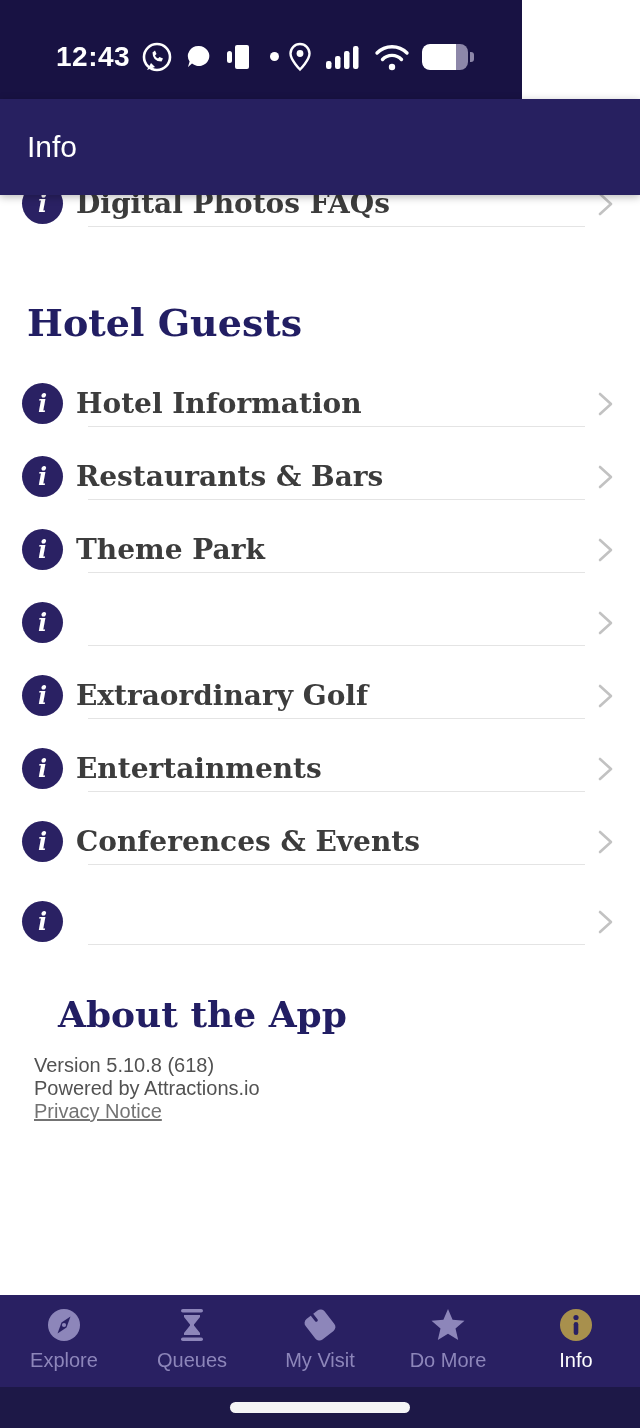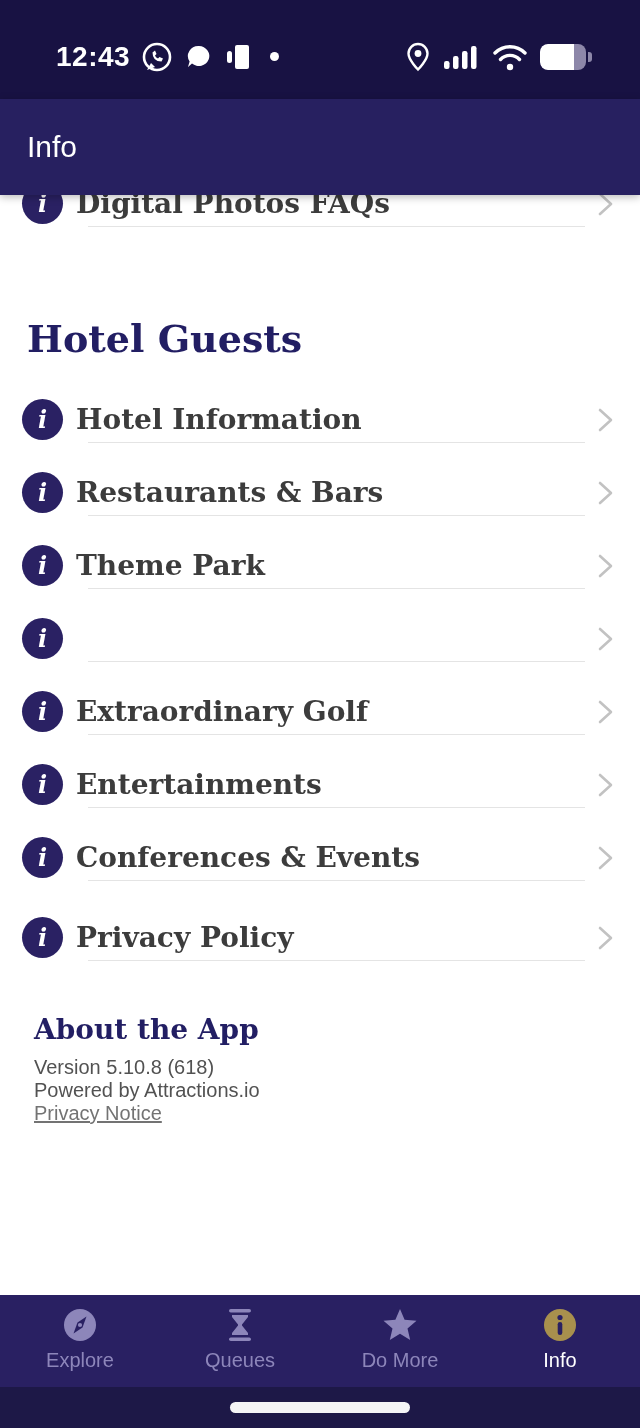--- a/index.html
+++ b/index.html
@@ -4,21 +4,21 @@
 <style>
   * { margin:0; padding:0; box-sizing:border-box; }
   html,body { background:#000; }
   .phone {
     position:relative; width:640px; height:1428px; overflow:hidden;
     background:#ffffff; font-family:"Liberation Sans", sans-serif;
   }
 
   
   .status-bar {
-    position:absolute; top:0; left:0; width:640px; height:99px;
+    position:absolute; top:0; left:0; width:522px; height:99px;
     background:#181243; color:#fff;
     display:flex; align-items:center; justify-content:space-between;
     padding:14px 48px 0 56px;
   }
   .sb-left, .sb-right { display:flex; align-items:center; gap:11px; }
   .sb-time { font-size:28px; font-weight:bold; letter-spacing:.5px; }
   .sb-icon { display:block; }
   .notif-dot { width:9px; height:9px; border-radius:50%; background:#fff; margin-left:6px; }
   .battery { position:relative; width:52px; height:26px; }
   .battery .body { position:absolute; left:0; top:0; width:46px; height:26px; border-radius:8px; background:#8d87a9; overflow:hidden; }
@@ -55,31 +55,31 @@
     font-family:"DejaVu Serif", serif; font-weight:600; font-size:28px; color:#3c3c3c;
     white-space:nowrap;
   }
   .row .divider {
     position:absolute; left:88px; right:55px; top:59px;
     border-top:1.5px solid #e4e4e4;
   }
   .row .chevron { position:absolute; right:25px; top:24px; }
   .row.clipped { margin-top:-28px; }
 
-  .hdg-hotel   { margin-top:74px; }
+  .hdg-hotel   { margin-top:58px; }
   .rows-hotel  { margin-top:19px; }
   .hdg-privacy { margin-top:72px; }
   .rows-privacy{ margin-top:7px; }
 
   .about { margin-top:38px; margin-left:34px; }
   .about .about-heading {
-    font-family:"DejaVu Serif", serif; font-weight:bold; font-size:28px;
-    line-height:36px; color:#221e63;
-  }
-  .about .lines { margin-top:8px; font-size:20px; line-height:23px; color:#525252; }
+    font-family:"DejaVu Serif", serif; font-weight:bold; font-size:36px;
+    line-height:36px; color:#221e63;margin-left:24px;
+  }
+  .about .lines { margin-top:22px; font-size:20px; line-height:23px; color:#525252; }
   .about .privacy-link { color:#737373; text-decoration:underline; cursor:pointer; display:inline-block; }
 
   
   .tab-bar {
     position:absolute; left:0; top:1295px; width:640px; height:92px;
     background:#292062; display:flex; z-index:6;
   }
   .tab {
     flex:1; display:flex; flex-direction:column; align-items:center;
     padding-top:11px; cursor:pointer;
@@ -234,21 +234,20 @@
           </svg>
       </div>
     </div>
 
 
     <div class="rows-privacy">
       <div class="row">
         <span class="info-badge">
             <span>i</span>
           </span>
-        <span class="label">Privacy Policy</span>
         <span class="divider"></span>
         <svg class="chevron" width="18" height="26" viewBox="0 0 18 26">
             <polyline points="3,3 14,13 3,23" fill="none" stroke="#c2c2c2" stroke-width="2.6" stroke-linecap="round" stroke-linejoin="round"></polyline>
           </svg>
       </div>
     </div>
 
     <div class="about">
       <div class="about-heading">About the App</div>
       <div class="lines">
@@ -276,20 +275,32 @@
           <rect x="8" y="3" width="22" height="3.6" rx="1.8" fill="#8d86ba"></rect>
           <rect x="8" y="31.4" width="22" height="3.6" rx="1.8" fill="#8d86ba"></rect>
           <path d="M11 9 h16 v2 l-6 7.5 v1 l6 7.5 v2 h-16 v-2 l6 -7.5 v-1 l-6 -7.5 Z" fill="#8d86ba"></path>
         </svg>
       </span>
       <span class="tab-label">Queues</span>
     </div>
     <div class="tab">
       <span class="tab-icon">
         <svg width="40" height="38" viewBox="0 0 40 38">
+          <g transform="rotate(-38 20 19)">
+            <rect x="8" y="6" width="24" height="26" rx="5" fill="#8d86ba"></rect>
+            <line x1="20" y1="6" x2="20" y2="13" stroke="#292062" stroke-width="3" stroke-linecap="round"></line>
+            <line x1="20" y1="25" x2="20" y2="32" stroke="#292062" stroke-width="0"></line>
+          </g>
+        </svg>
+      </span>
+      <span class="tab-label">My Visit</span>
+    </div>
+    <div class="tab">
+      <span class="tab-icon">
+        <svg width="40" height="38" viewBox="0 0 40 38">
           <path d="M20 3 L24.6 13.8 L36.5 14.8 L27.5 22.5 L30.2 34 L20 27.8 L9.8 34 L12.5 22.5 L3.5 14.8 L15.4 13.8 Z" fill="#8d86ba"></path>
         </svg>
       </span>
       <span class="tab-label">Do More</span>
     </div>
     <div class="tab active">
       <span class="tab-icon">
         <svg width="38" height="38" viewBox="0 0 38 38">
           <circle cx="19" cy="19" r="16" fill="#a8904d"></circle>
           <circle cx="19" cy="11.5" r="2.6" fill="#292062"></circle>

